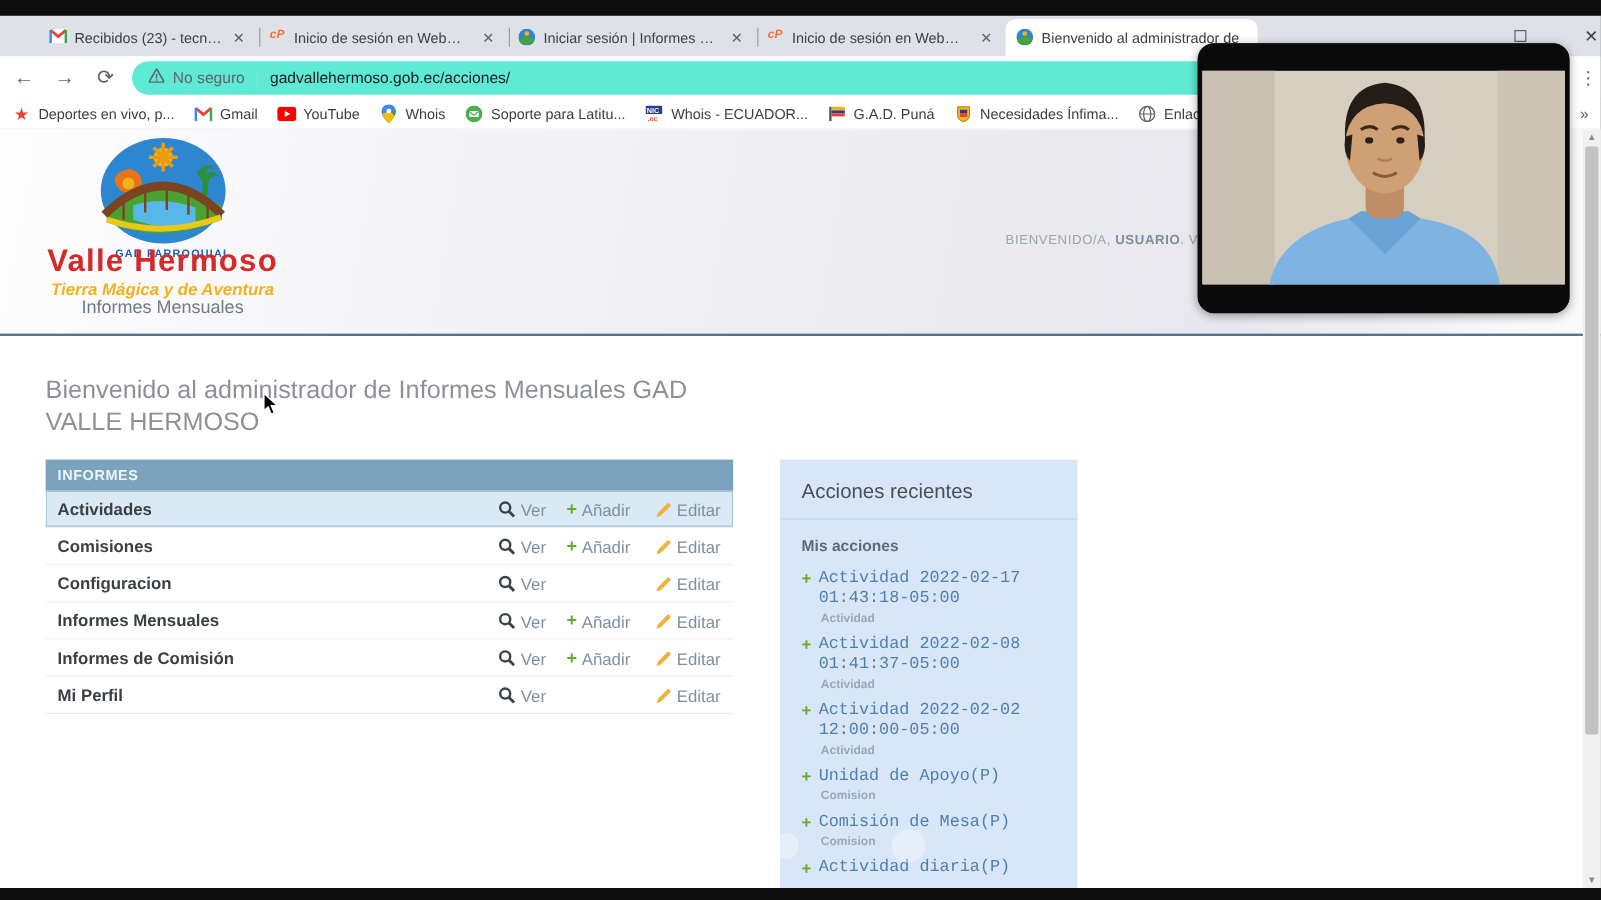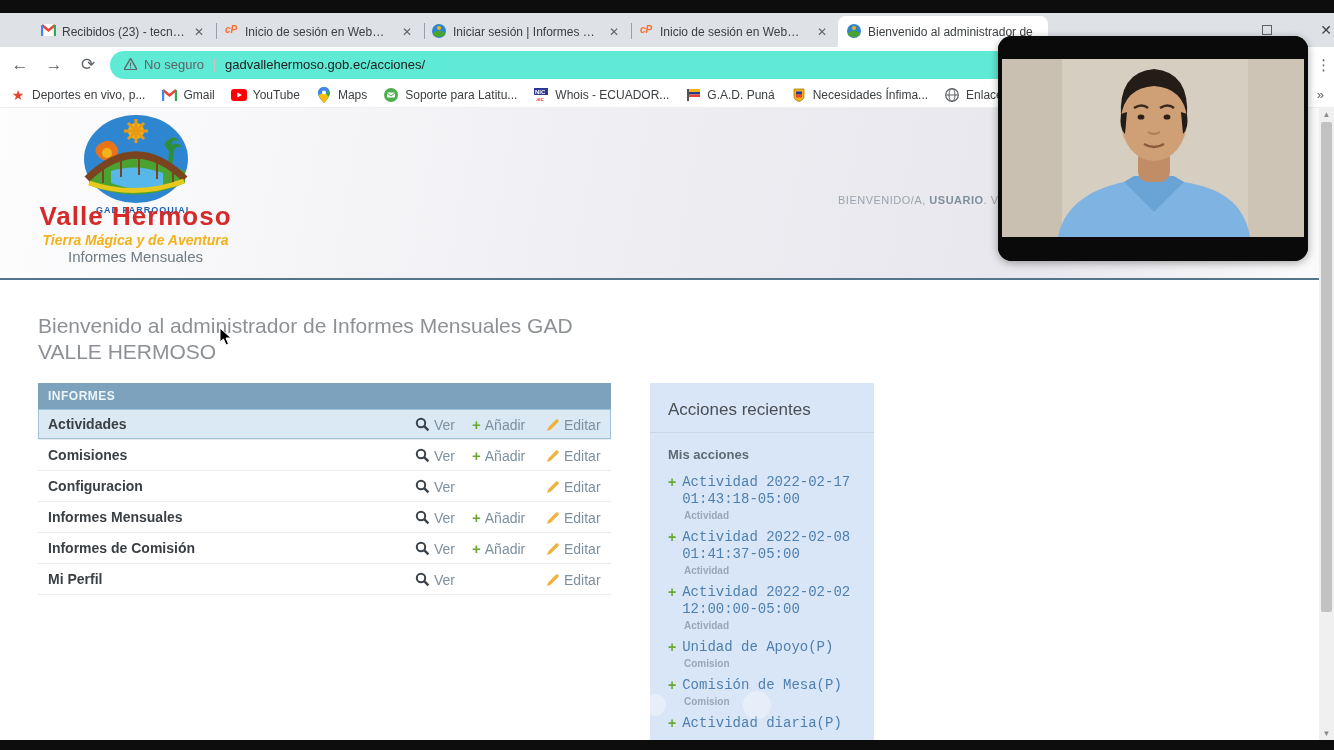--- a/index.html
+++ b/index.html
@@ -57,21 +57,21 @@
   .mrow.hl { background:#dbe9f4; box-shadow:inset 0 0 0 1px #9dc2da; }
   .mrow .mname { padding-left:10px; font-size:14px; font-weight:bold; color:#3a3f44; flex:1; }
   .cell { position:absolute; top:0; height:31px; display:flex; align-items:center; font-size:14px; color:#7d909f; }
   .cell-view { left:377px; width:60px; }
   .cell-add { left:434px; width:75px; }
   .cell-edit { left:508px; width:65px; }
   .ic { margin-right:4px; display:inline-flex; }
   .plus-ic { color:#68a82d; font-weight:bold; font-size:15px; margin-right:4px; }
 
   
-  .recent { position:absolute; left:650px; top:275px; width:224px; height:357px; background:#d9e6f7; overflow:hidden; }
+  .recent { position:absolute; left:650px; top:275px; width:248px; height:357px; background:#d9e6f7; overflow:hidden; }
   .recent-title { font-size:17px; color:#4a4f54; padding:17px 0 12px 18px; }
   .recent-hr { height:1px; background:#bccbdd; opacity:.6; }
   .recent-sub { font-size:13px; font-weight:bold; color:#5f6a75; padding:14px 0 4px 18px; }
   .ritem { padding:8px 12px 0 18px; }
   .ritem .rline { display:flex; }
   .ritem .rplus { color:#68a82d; font-weight:bold; font-size:14px; margin-right:6px; flex:none; }
   .ritem .rlink { font-size:14px; color:#4e7fae; line-height:17px;font-family:Liberation Mono, monospace; }
   .ritem .rtype { font-size:10px; color:#9aa7b6; margin:2px 0 0 16px;font-weight:bold; }
 
   
@@ -212,21 +212,21 @@
           </div>
           <div class="bm">
             <span class="bicon">
               <svg width="12" height="16" viewBox="0 0 12 16">
                 <path d="M6 0 C9.3 0 12 2.7 12 6 C12 10 6 16 6 16 C6 16 0 10 0 6 C0 2.7 2.7 0 6 0 Z" fill="#34a853"></path>
                 <path d="M6 0 C2.7 0 0 2.7 0 6 C0 8 1.5 10.5 3 12.5 L11 3 C10 1.2 8.2 0 6 0 Z" fill="#4285f4"></path>
                 <path d="M0.5 8 C1.5 10.5 6 16 6 16 C6 16 9 12.5 10.7 9.5 L6.5 5.5 Z" fill="#fbbc04"></path>
                 <circle cx="6" cy="5.6" r="2" fill="#fff"></circle>
               </svg>
             </span>
-            <span>Maps</span>
+            <span>Whois</span>
           </div>
           <div class="bm">
             <span class="bicon">
               <svg width="14" height="14" viewBox="0 0 14 14">
                 <circle cx="7" cy="7" r="7" fill="#4cae4c"></circle>
                 <rect x="3" y="4.5" width="8" height="5" rx="0.8" fill="#fff"></rect>
                 <path d="M3 5 L7 8 L11 5" stroke="#4cae4c" stroke-width="1" fill="none"></path>
               </svg>
             </span>
             <span>Soporte para Latitu...</span>

